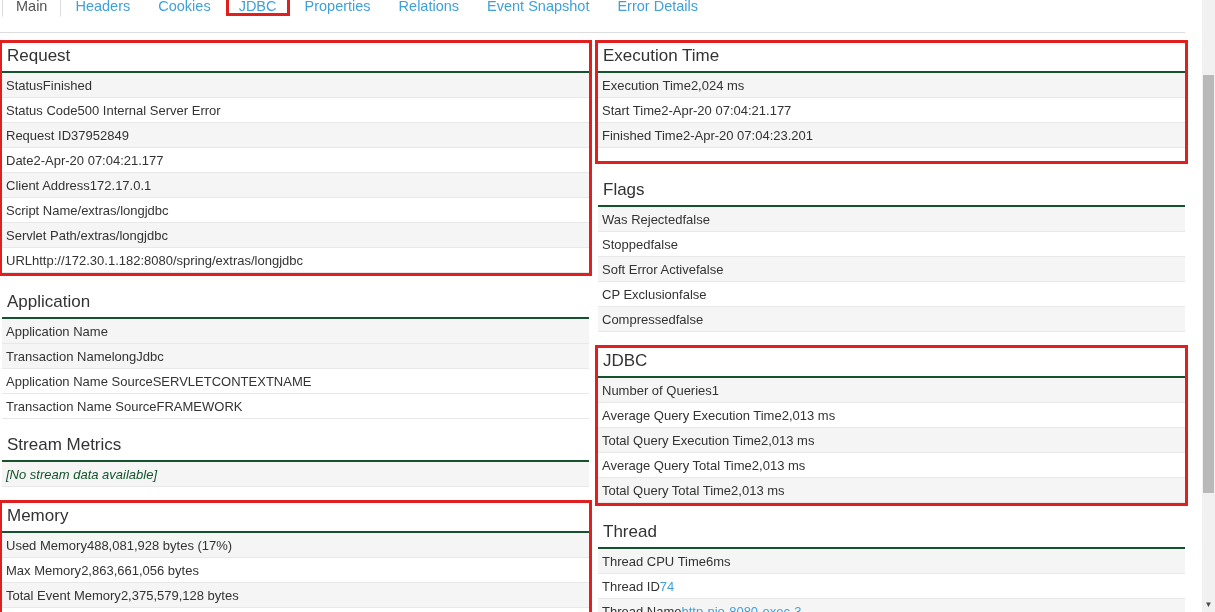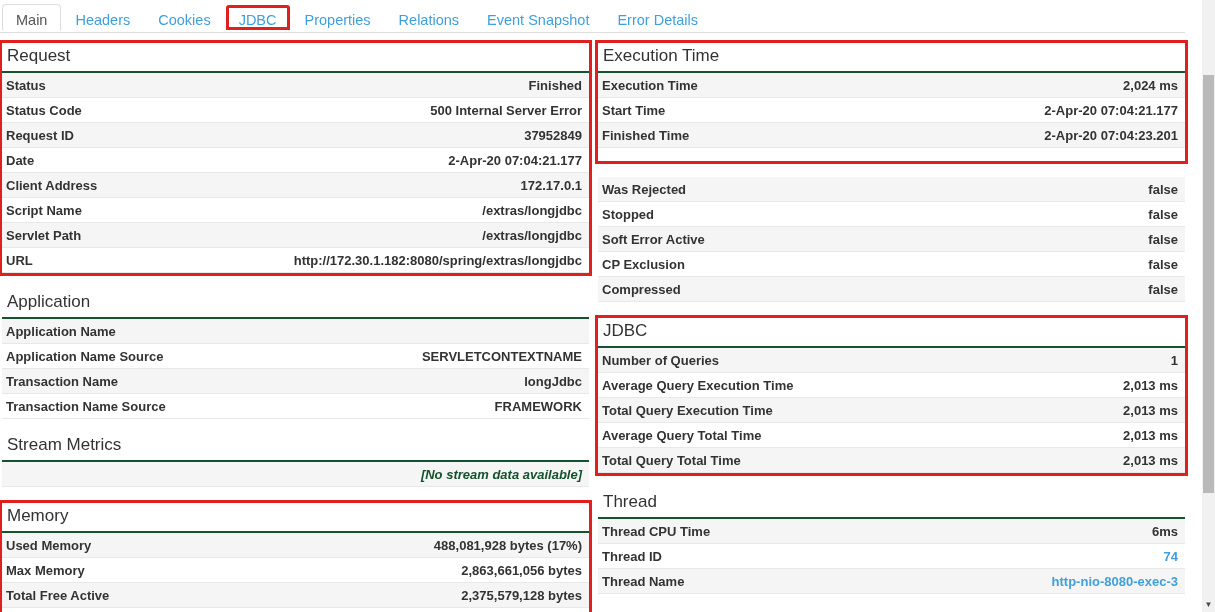--- a/index.html
+++ b/index.html
@@ -14,21 +14,21 @@
     position: relative;
     background: #fff;
     color: #333;
     font-family: "Liberation Sans", sans-serif;
   }
 
   
   .tab-bar {
     position: relative;
     display: flex;
-    align-items: flex-start;
+    align-items: flex-end;
     height: 33px;
     padding: 4px 0 16px 2px;
   }
   .tab-bar::after {
     content: '';
     position: absolute;
     left: 0; right: 30px; bottom: 0;
     height: 1px;
     background: #ddd;
   }
@@ -73,28 +73,26 @@
 
   .section-title {
     font-size: 17px;
     color: #333;
     padding: 3px 2px 5px 5px;
     border-bottom: 2px solid #14532d;
     white-space: nowrap;
   }
   .kv-row {
     display: flex;
-    justify-content: space-between;
     align-items: center;
     height: 25px;
     padding: 0 7px 0 4px;
     font-size: 13px;
     border-bottom: 1px solid #e8e8e8;
     background: #fff;
-    font-weight: bold;
   }
   .kv-row.striped { background: #f5f5f5; }
   .row-label { white-space: nowrap; color: #333; }
   .row-value { white-space: nowrap; text-align: right; color: #333; }
   .row-value.link { color: var(--link-blue); cursor: pointer; }
   .row-value.italic { font-style: italic; color: #14532d; }
 
   
   .scrollbar {
     position: absolute;
@@ -170,28 +168,28 @@
         <div class="kv-row" data-name="table-row">
           <span class="row-label" data-name="row-label">URL</span>
           <span class="row-value" data-name="row-value">http://172.30.1.182:8080/spring/extras/longjdbc</span>
         </div>
       </section>
       <section class="section" data-name="section-application">
         <div class="section-title" data-name="section-title-application">Application</div>
         <div class="kv-row striped" data-name="table-row">
           <span class="row-label" data-name="row-label">Application Name</span>
         </div>
+        <div class="kv-row striped" data-name="table-row">
+          <span class="row-label" data-name="row-label">Transaction Name</span>
+          <span class="row-value" data-name="row-value">longJdbc</span>
+        </div>
         <div class="kv-row" data-name="table-row">
           <span class="row-label" data-name="row-label">Application Name Source</span>
           <span class="row-value" data-name="row-value">SERVLETCONTEXTNAME</span>
         </div>
-        <div class="kv-row striped" data-name="table-row">
-          <span class="row-label" data-name="row-label">Transaction Name</span>
-          <span class="row-value" data-name="row-value">longJdbc</span>
-        </div>
         <div class="kv-row" data-name="table-row">
           <span class="row-label" data-name="row-label">Transaction Name Source</span>
           <span class="row-value" data-name="row-value">FRAMEWORK</span>
         </div>
       </section>
       <section class="section" data-name="section-stream-metrics">
         <div class="section-title" data-name="section-title-stream-metrics">Stream Metrics</div>
         <div class="kv-row striped" data-name="table-row">
           <span class="row-label" data-name="row-label"></span>
           <span class="row-value italic" data-name="row-value">[No stream data available]</span>
@@ -201,21 +199,21 @@
         <div class="section-title" data-name="section-title-memory">Memory</div>
         <div class="kv-row striped" data-name="table-row">
           <span class="row-label" data-name="row-label">Used Memory</span>
           <span class="row-value" data-name="row-value">488,081,928 bytes (17%)</span>
         </div>
         <div class="kv-row" data-name="table-row">
           <span class="row-label" data-name="row-label">Max Memory</span>
           <span class="row-value" data-name="row-value">2,863,661,056 bytes</span>
         </div>
         <div class="kv-row striped" data-name="table-row">
-          <span class="row-label" data-name="row-label">Total Free Active</span>
+          <span class="row-label" data-name="row-label">Total Event Memory</span>
           <span class="row-value" data-name="row-value">2,375,579,128 bytes</span>
         </div>
         <div class="kv-row" data-name="table-row"></div>
       </section>
     </div>
   <div class="column" data-name="column-right">
       <section class="section highlighted" data-name="section-execution-time">
         <div class="section-title" data-name="section-title-execution-time">Execution Time</div>
         <div class="kv-row striped" data-name="table-row">
           <span class="row-label" data-name="row-label">Execution Time</span>
@@ -224,20 +222,21 @@
         <div class="kv-row" data-name="table-row">
           <span class="row-label" data-name="row-label">Start Time</span>
           <span class="row-value" data-name="row-value">2-Apr-20 07:04:21.177</span>
         </div>
         <div class="kv-row striped" data-name="table-row">
           <span class="row-label" data-name="row-label">Finished Time</span>
           <span class="row-value" data-name="row-value">2-Apr-20 07:04:23.201</span>
         </div>
       </section>
       <section class="section" data-name="section-flags">
+        <div class="section-title" data-name="section-title-flags">Flags</div>
         <div class="kv-row striped" data-name="table-row">
           <span class="row-label" data-name="row-label">Was Rejected</span>
           <span class="row-value" data-name="row-value">false</span>
         </div>
         <div class="kv-row" data-name="table-row">
           <span class="row-label" data-name="row-label">Stopped</span>
           <span class="row-value" data-name="row-value">false</span>
         </div>
         <div class="kv-row striped" data-name="table-row">
           <span class="row-label" data-name="row-label">Soft Error Active</span>

